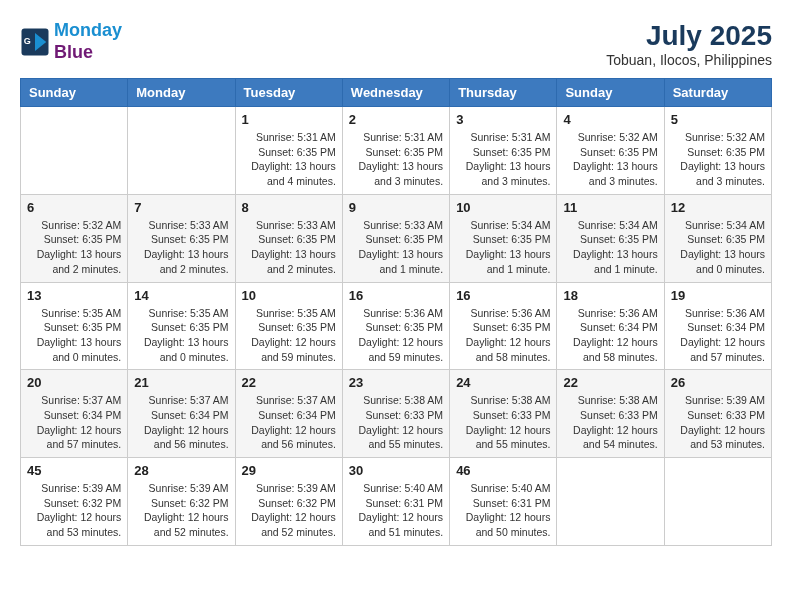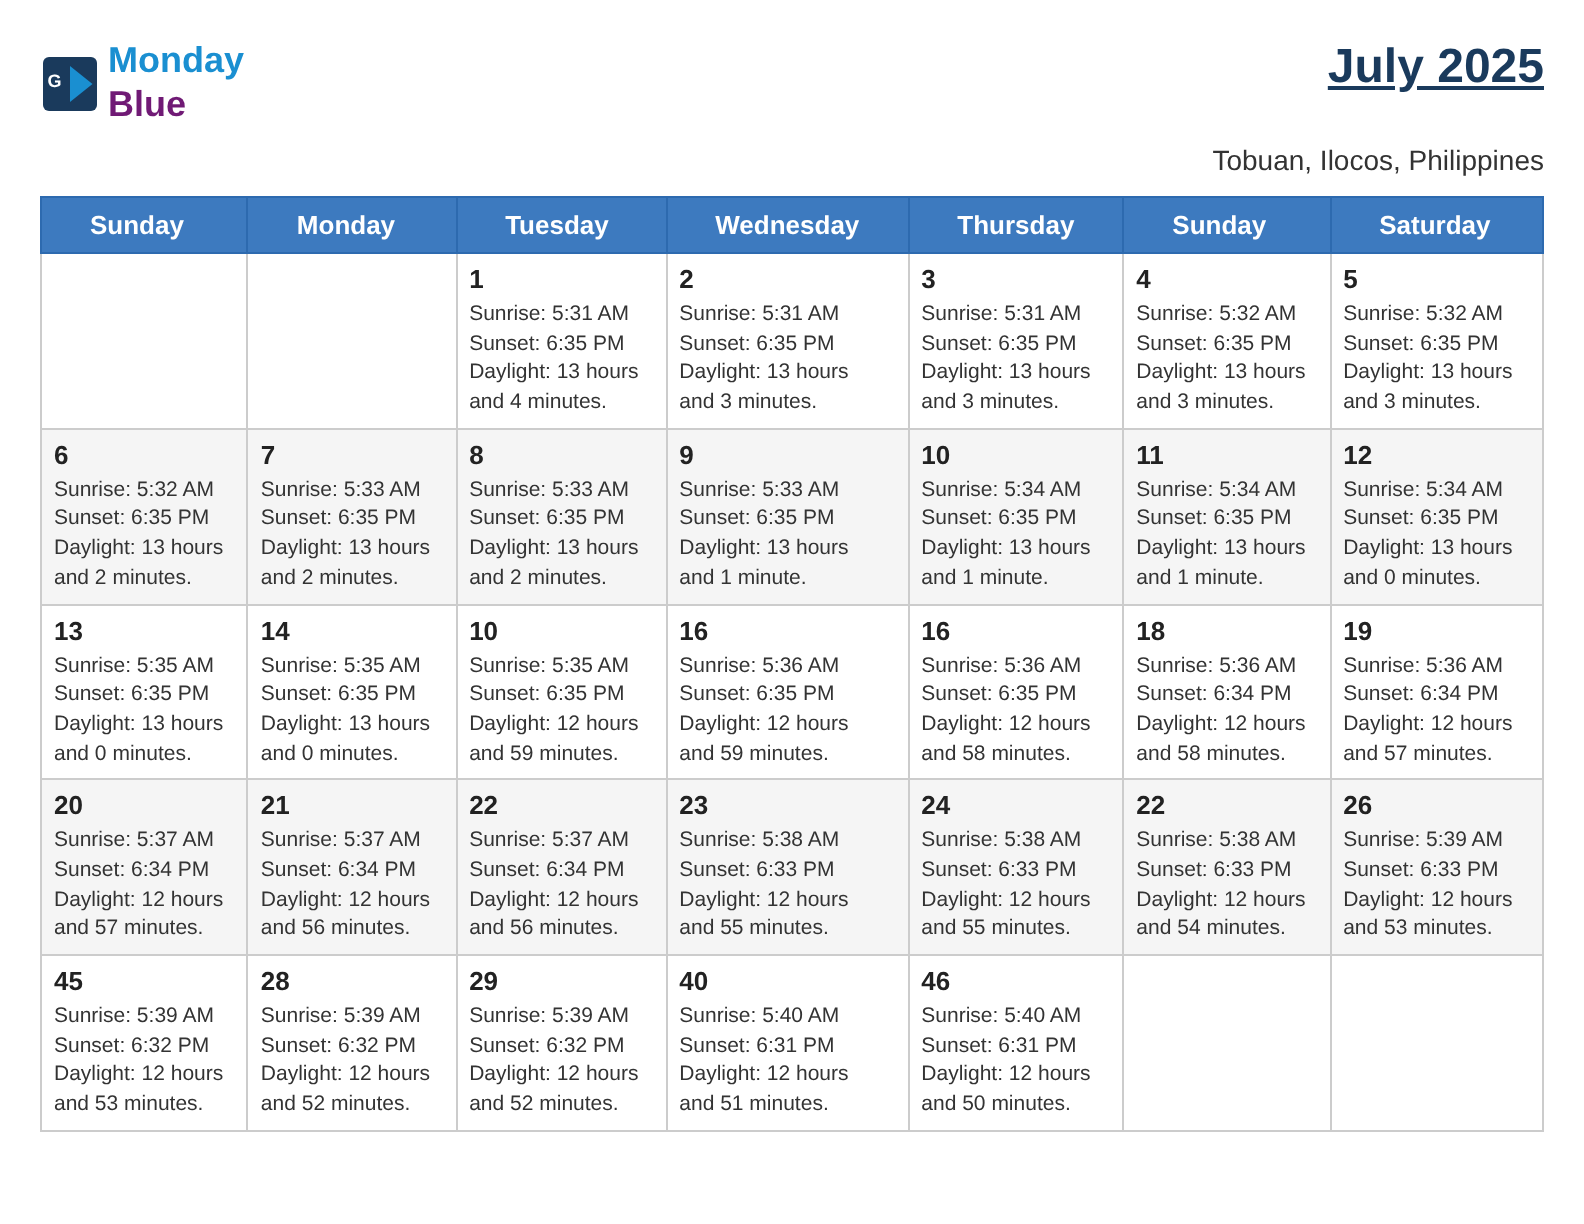--- a/index.html
+++ b/index.html
@@ -31,40 +31,38 @@
     }
     .logo-icon {
       width: 30px;
       height: 30px;
       margin-right: 4px;
     }
     .title-section {
       text-align: right;
     }
     .month-year {
-      font-size: 24px;
+      font-size: 28px;
       font-weight: bold;
       color: #1a3a5c;
-      text-decoration: underline;
     }
     .location {
       font-size: 14px;
       color: #333;
-      margin-top: 24px;
     }
     .calendar {
       width: 100%;
       border-collapse: collapse;
       border: 1px solid #ccc;
     }
     .calendar th {
       background-color: #3d7abf;
       color: #fff;
       text-align: left;
-      padding: 6px 24px;
+      padding: 6px 8px;
       font-size: 13px;
       border: 1px solid #2d6aaf;
     }
     .calendar td {
       border: 1px solid #ccc;
       vertical-align: top;
       padding: 5px 6px;
       width: calc(100% / 7);
       min-height: 80px;
       background: #fff;
@@ -77,20 +75,21 @@
     .day-number {
       font-weight: bold;
       font-size: 13px;
       margin-bottom: 3px;
       color: #222;
     }
     .day-info {
       font-size: 10.5px;
       line-height: 1.4;
       color: #333;
+      text-align: right;
     }
     .empty-cell {
       background: #f9f9f9;
     }
   </style>
 </head>
 <body>
 
 <div class="header">
   <div class="logo">
@@ -331,21 +330,21 @@
 and 52 minutes.</div>
         </td>
         <td>
           <div class="day-number">29</div>
           <div class="day-info" style="white-space: pre-line;">Sunrise: 5:39 AM
 Sunset: 6:32 PM
 Daylight: 12 hours
 and 52 minutes.</div>
         </td>
         <td>
-          <div class="day-number">40</div>
+          <div class="day-number">30</div>
           <div class="day-info" style="white-space: pre-line;">Sunrise: 5:40 AM
 Sunset: 6:31 PM
 Daylight: 12 hours
 and 51 minutes.</div>
         </td>
         <td>
           <div class="day-number">46</div>
           <div class="day-info" style="white-space: pre-line;">Sunrise: 5:40 AM
 Sunset: 6:31 PM
 Daylight: 12 hours

